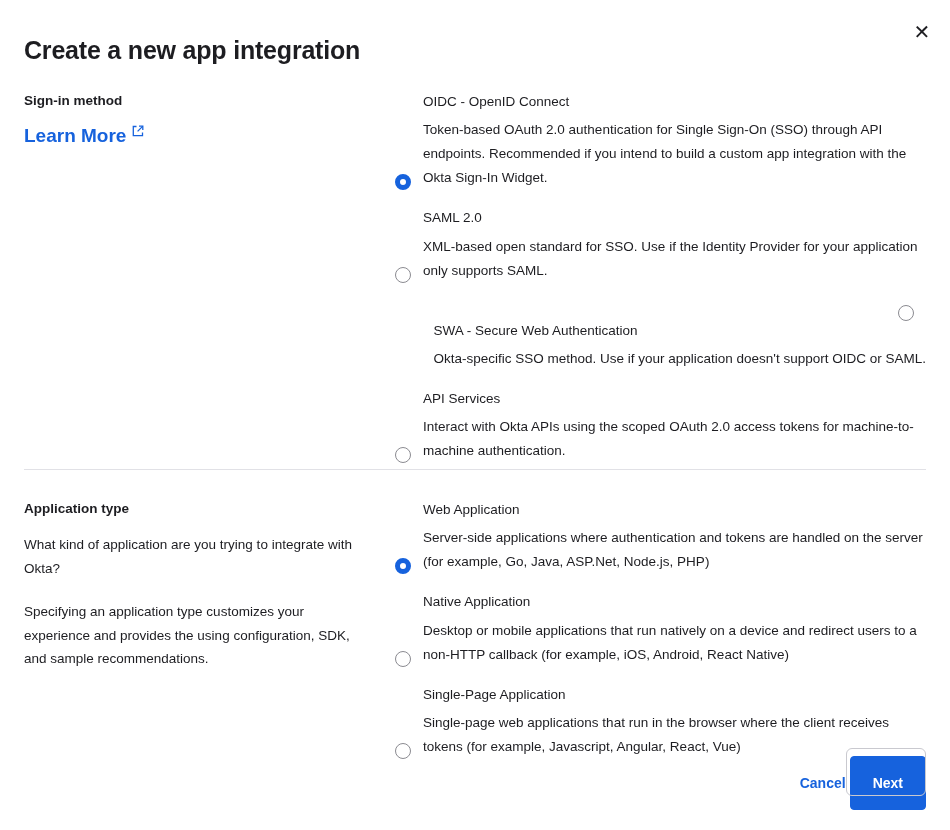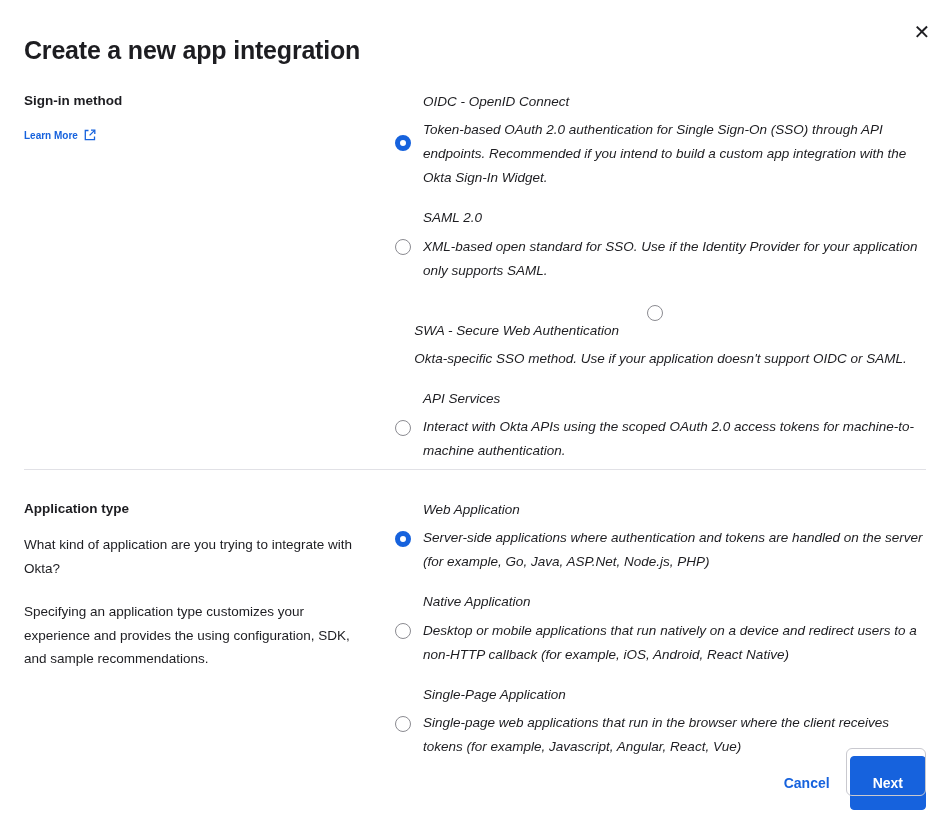--- a/index.html
+++ b/index.html
@@ -60,26 +60,26 @@
     flex: 1;
   }
   .section-label {
     font-size: 13.5px;
     font-weight: bold;
     color: #1d1d21;
     margin: 0 0 14px 0;
     line-height: 1.4;
   }
   .learn-more {
-    font-size: 10px;
+    font-size: 19px;
     color: #1662dd;
     font-weight: bold;
     text-decoration: none;
     display: inline-flex;
-    align-items: flex-end;
+    align-items: flex-start;
     gap: 6px;
     cursor: pointer;
   }
   .learn-more .ext-icon {
     display: inline-block;
     width: 12px;
     height: 12px;
     position: relative;
   }
   .learn-more .ext-icon svg { display: block; }
@@ -87,23 +87,22 @@
     font-size: 13.5px;
     color: #1d1d21;
     line-height: 1.75;
     margin: 0 0 20px 0;
     max-width: 348px;
   }
   .helper-text:last-child { margin-bottom: 0; }
 
   .option {
     display: flex;
-    align-items: center;
+    align-items: flex-end;
     margin-bottom: 16px;
-    font-style: italic;
   }
   .option:last-child { margin-bottom: 0; }
   .radio {
     flex: none;
     width: 16px;
     height: 16px;
     border-radius: 50%;
     border: 1.6px solid #8b8b91;
     background: #ffffff;
     margin-top: 4px;
@@ -139,21 +138,20 @@
   }
 
   .footer {
     position: absolute;
     left: 24px;
     bottom: 20px;
     width: 902px;
     display: flex;
     justify-content: flex-end;
     align-items: center;
-    gap: 16px;
   }
   .btn-cancel {
     border: none;
     background: transparent;
     color: #1662dd;
     font-size: 14px;
     font-weight: bold;
     font-family: "Liberation Sans", sans-serif;
     cursor: pointer;
     padding: 8px 4px;

